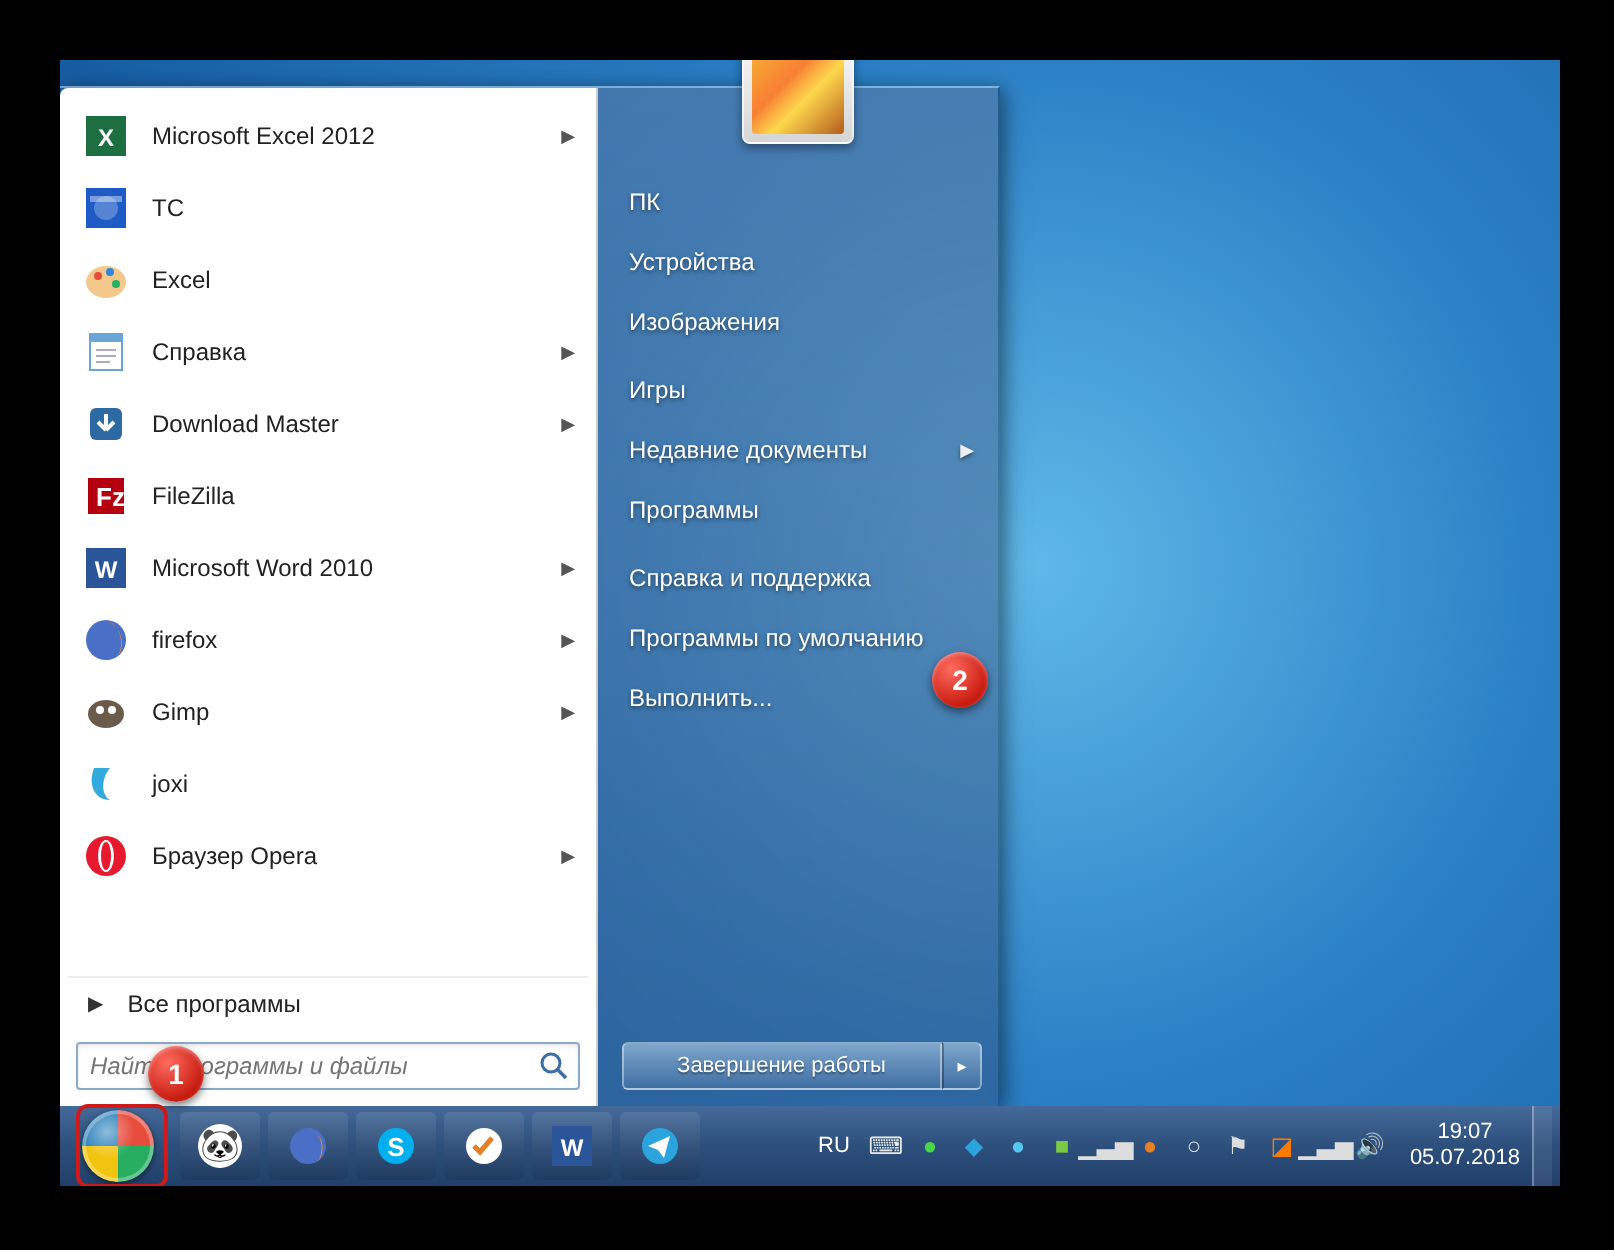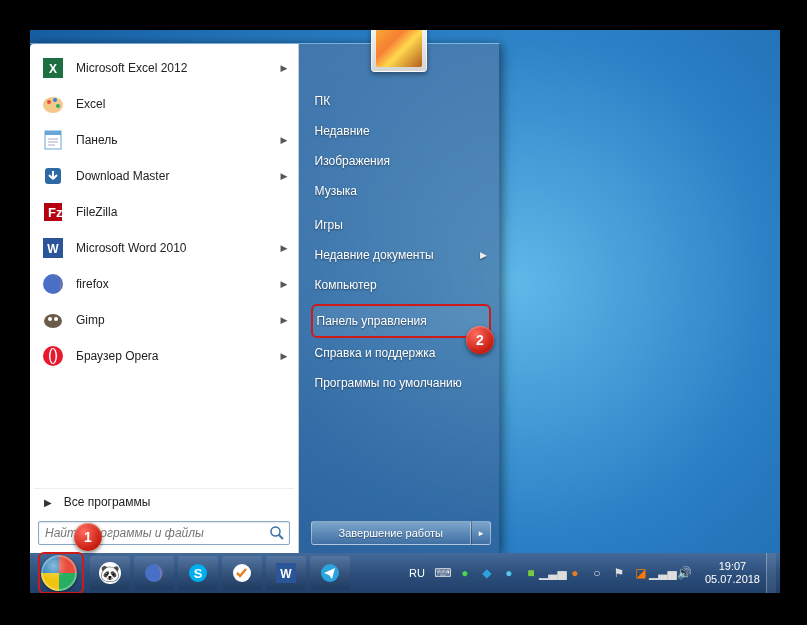--- a/index.html
+++ b/index.html
@@ -276,20 +276,30 @@
           <span class="icon">
               <svg width="24" height="24">
                 <rect x="2" y="2" width="20" height="20" fill="#1d6f42"></rect>
                 <text x="12" y="17" text-anchor="middle" font-size="12" fill="#fff" font-family="Arial" font-weight="bold">X</text>
               </svg>
             </span>
           <span>Microsoft Excel 2012</span>
           <span class="arrow">▶</span>
         </div>
 
+        <div class="program-item">
+          <span class="icon">
+              <svg width="24" height="24">
+                <rect x="2" y="2" width="20" height="20" fill="#1e5bc6"></rect>
+                <circle cx="12" cy="12" r="6" fill="#fff" opacity="0.25"></circle>
+                <rect x="4" y="6" width="16" height="3" fill="#fff" opacity="0.4"></rect>
+              </svg>
+            </span>
+          <span>TC</span>
+        </div>
 
         <div class="program-item">
           <span class="icon">
               <svg width="24" height="24">
                 <ellipse cx="12" cy="13" rx="10" ry="8" fill="#f4c88a"></ellipse>
                 <circle cx="8" cy="10" r="2" fill="#e74c3c"></circle>
                 <circle cx="14" cy="8" r="2" fill="#2e86de"></circle>
                 <circle cx="17" cy="14" r="2" fill="#27ae60"></circle>
               </svg>
             </span>
@@ -299,21 +309,21 @@
         <div class="program-item">
           <span class="icon">
               <svg width="24" height="24">
                 <rect x="4" y="3" width="16" height="18" fill="#fff" stroke="#6aa5d8"></rect>
                 <rect x="4" y="3" width="16" height="4" fill="#6aa5d8"></rect>
                 <line x1="7" y1="11" x2="17" y2="11" stroke="#aac"></line>
                 <line x1="7" y1="14" x2="17" y2="14" stroke="#aac"></line>
                 <line x1="7" y1="17" x2="14" y2="17" stroke="#aac"></line>
               </svg>
             </span>
-          <span>Панель</span>
+          <span>Справка</span>
           <span class="arrow">▶</span>
         </div>
 
         <div class="program-item">
           <span class="icon">
               <svg width="24" height="24">
                 <rect x="4" y="4" width="16" height="16" rx="3" fill="#2d6aa3"></rect>
                 <path d="M12 7v8m0 0l-4-4m4 4l4-4" stroke="#fff" stroke-width="2" fill="none"></path>
               </svg>
             </span>
@@ -358,20 +368,28 @@
               <svg width="24" height="24">
                 <ellipse cx="12" cy="13" rx="9" ry="7" fill="#6b5b4a"></ellipse>
                 <circle cx="9" cy="11" r="2" fill="#fff"></circle>
                 <circle cx="15" cy="11" r="2" fill="#fff"></circle>
               </svg>
             </span>
           <span>Gimp</span>
           <span class="arrow">▶</span>
         </div>
 
+        <div class="program-item">
+          <span class="icon">
+              <svg width="24" height="24">
+                <path d="M6 4 C3 12 6 20 14 20 C10 18 9 10 14 4z" fill="#33aadd"></path>
+              </svg>
+            </span>
+          <span>joxi</span>
+        </div>
 
         <div class="program-item">
           <span class="icon">
               <svg width="24" height="24">
                 <circle cx="12" cy="12" r="10" fill="#e6192e"></circle>
                 <ellipse cx="12" cy="12" rx="4" ry="8" fill="#fff"></ellipse>
                 <ellipse cx="12" cy="12" rx="2.5" ry="7" fill="#e6192e"></ellipse>
               </svg>
             </span>
           <span>Браузер Opera</span>
@@ -398,48 +416,45 @@
 
     <div class="start-right">
       <div class="user-pic-frame">
         <div class="user-pic"></div>
       </div>
 
       <div class="right-item">
           <span>ПК</span>
         </div>
       <div class="right-item">
-          <span>Недавние</span>
+          <span>Устройства</span>
         </div>
       <div class="right-item">
           <span>Изображения</span>
-        </div>
-      <div class="right-item">
-          <span>Музыка</span>
         </div>
       <div class="right-gap-sm"></div>
       <div class="right-item">
           <span>Игры</span>
         </div>
       <div class="right-item">
           <span>Недавние документы</span>
           <span class="sub-arrow">▶</span>
         </div>
       <div class="right-item">
-          <span>Компьютер</span>
+          <span>Программы</span>
         </div>
       <div class="right-gap-sm"></div>
-      <div class="right-item right-highlight">
-          <span>Панель управления</span>
-        </div>
       <div class="right-item">
           <span>Справка и поддержка</span>
         </div>
       <div class="right-item">
           <span>Программы по умолчанию</span>
+        </div>
+      <div class="right-item">
+          <span>Выполнить...</span>
         </div>
 
       <div class="shutdown-row">
         <div class="shutdown-btn"><span>Завершение работы</span></div>
         <div class="shutdown-arrowbtn">
             <span>▸</span>
           </div>
       </div>
     </div>
   </div>

